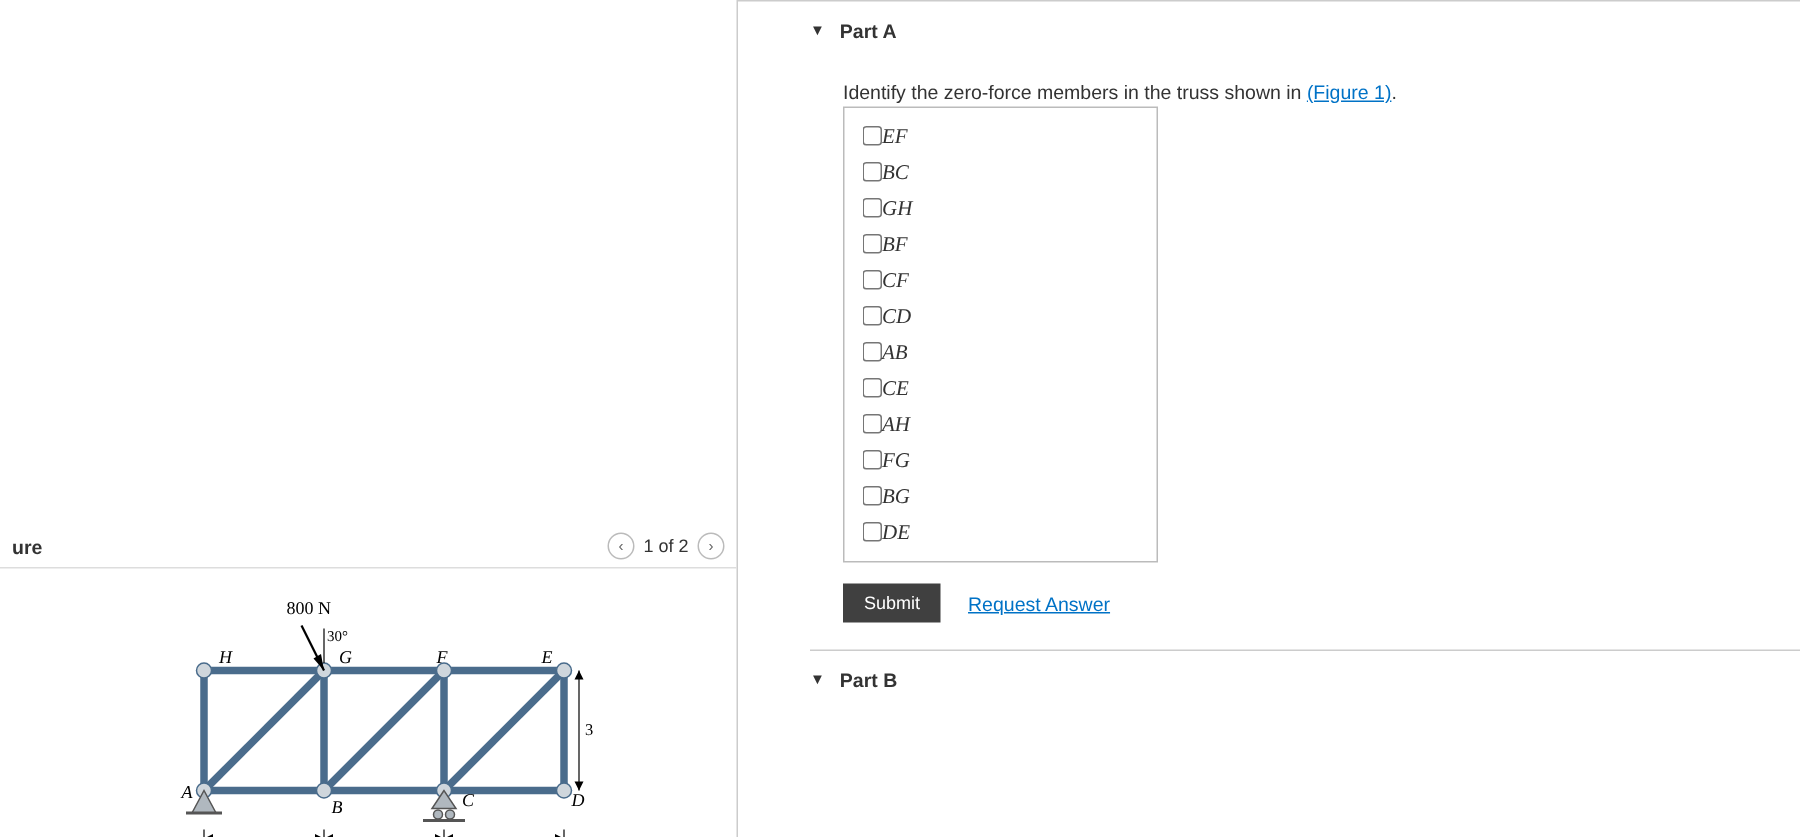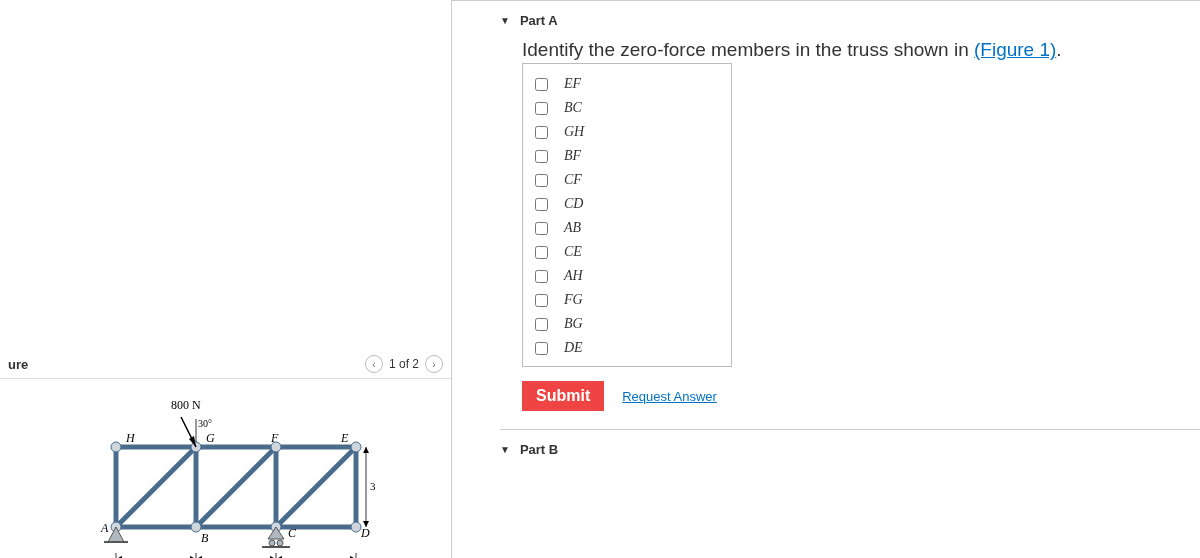--- a/index.html
+++ b/index.html
@@ -11,21 +11,21 @@
     background: #fff;
     overflow: hidden;
   }
   .page {
     display: flex;
     width: 1200px;
     height: 558px;
     position: relative;
   }
   .left-col {
-    width: 452px;
+    width: 492px;
     position: relative;
     border-right: 1px solid #ccc;
   }
   .figure-header {
     position: absolute;
     top: 352px;
     left: 0;
     right: 0;
     height: 24px;
     display: flex;
@@ -91,63 +91,61 @@
     gap: 10px;
     font-weight: bold;
     font-size: 13px;
     padding: 12px 0 10px;
     cursor: pointer;
   }
   .part-hdr .tri {
     font-size: 10px;
   }
   .instr {
-    font-size: 19px;
-    margin: 1px 0 2px 22px;
+    font-size: 13px;
+    margin: 16px 0 2px 22px;
   }
   .instr a { color: #0072c6; text-decoration: underline; cursor: pointer; }
   .sub-instr {
     font-size: 13px;
     font-weight: bold;
     margin: 4px 0 8px 22px;
   }
   .check-box {
     border: 1px solid #bbb;
     width: 210px;
     margin-left: 22px;
     padding: 8px 12px 6px;
   }
   .check-row {
     display: flex;
-    align-items: center;
-    gap: 16px;
+    gap: 0;
     padding: 4px 0;
     font-style: italic;
     font-family: "Times New Roman", serif;
     font-size: 14px;
   }
   .check-row input {
     margin: 0;
     width: 13px;
     height: 13px;
   }
   .actions {
     margin: 14px 0 0 22px;
     display: flex;
     align-items: center;
     gap: 18px;
   }
   .submit-btn {
-    background: #ef4444;
+    background: #404040;
     color: #fff;
     border: none;
     padding: 6px 14px;
-    font-size: 16px;
+    font-size: 12px;
     cursor: pointer;
-    font-weight: bold;
   }
   .req-link {
     color: #0072c6;
     text-decoration: underline;
     font-size: 13px;
     cursor: pointer;
   }
   .part-b {
     border-top: 1px solid #ccc;
     margin-top: 18px;

